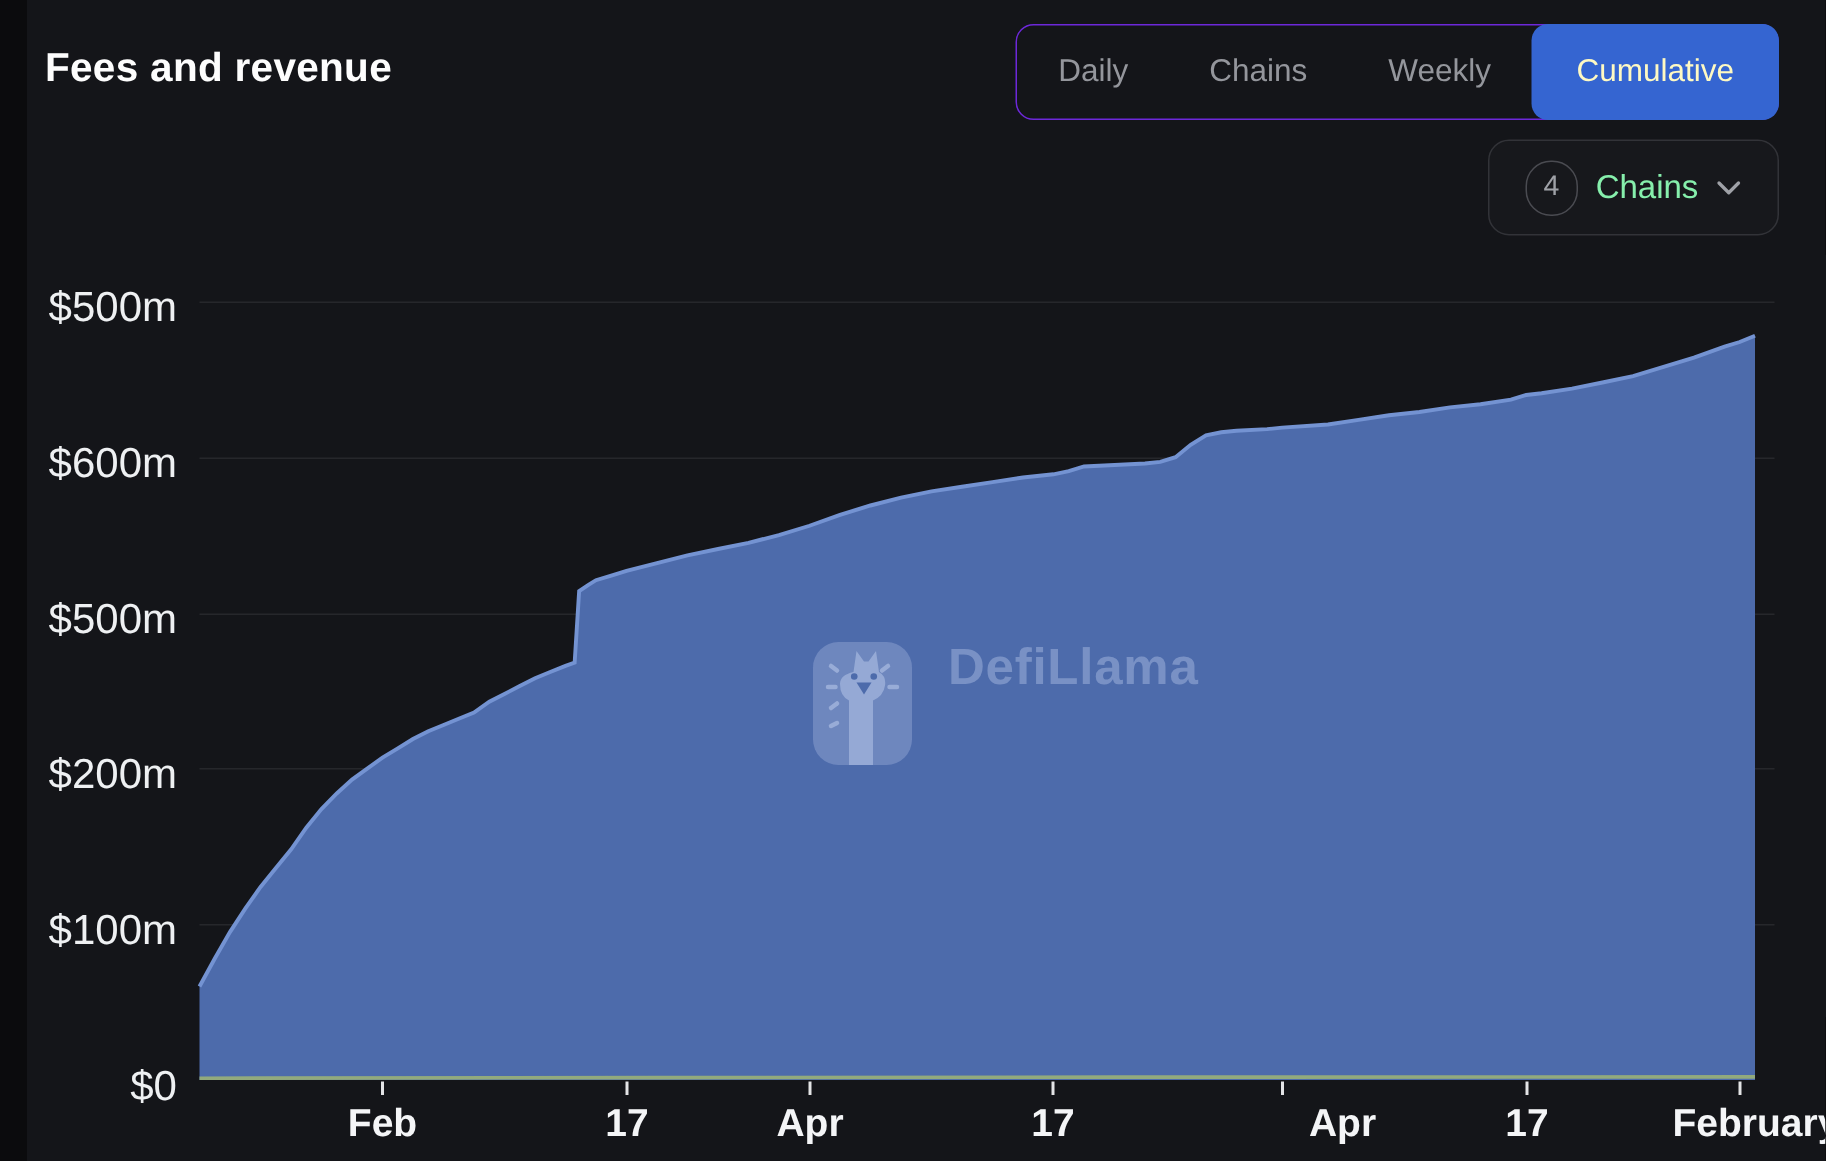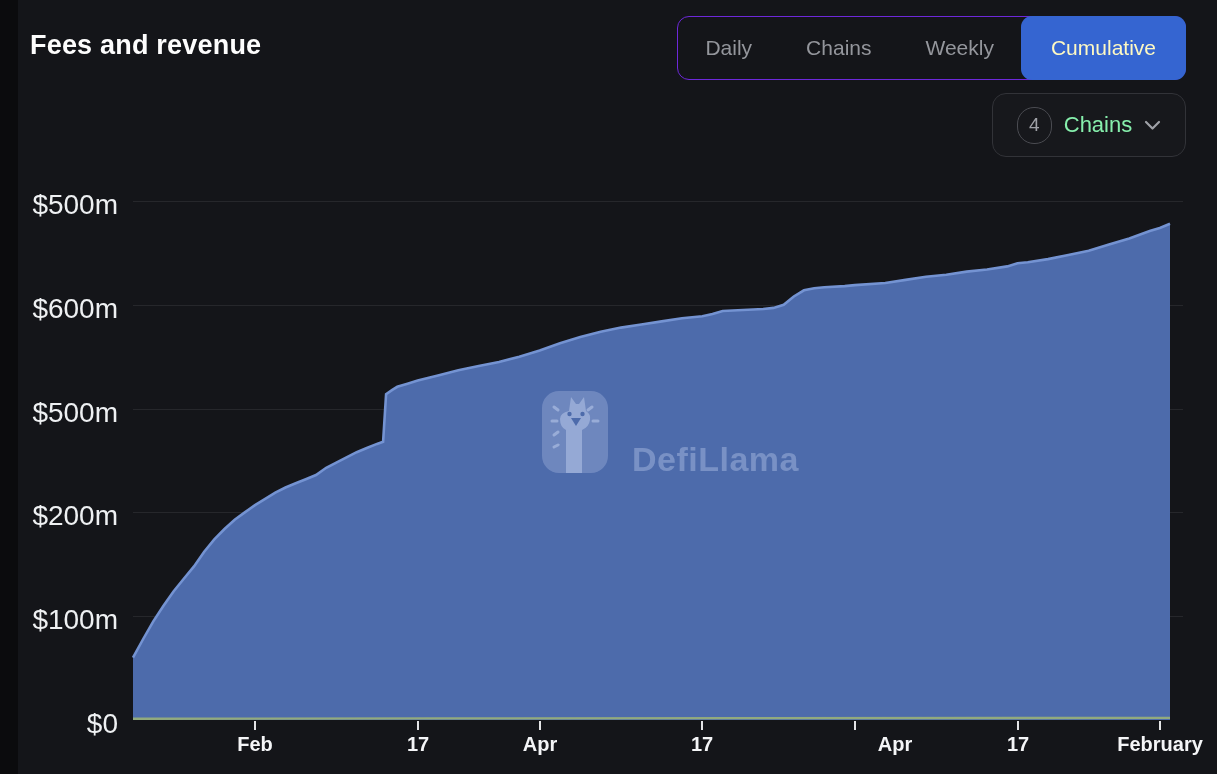--- a/index.html
+++ b/index.html
@@ -48,26 +48,26 @@
   #chart-svg{position:absolute;left:0;top:0;pointer-events:auto;}
   #plot-labels{position:absolute;left:0;top:0;width:1217px;height:774px;pointer-events:none;}
   .gridline{position:absolute;height:1px;background:rgba(255,255,255,0.08);}
   .y-label{
     position:absolute;left:0;width:118px;text-align:right;
     font-size:28px;color:#eef0f2;
   }
   .x-tick{position:absolute;width:2px;height:9px;background:#e3e4e6;top:721px;}
   .x-label{
     position:absolute;width:90px;text-align:center;top:733px;
-    font-size:20px;font-weight:700;color:#f4f5f7;
+    font-size:26px;font-weight:700;color:#f4f5f7;
   }
   
   .watermark{
-    position:absolute;left:540px;top:389px;width:260px;height:90px;
-    display:flex;align-items:flex-end;gap:22px;pointer-events:none;
+    position:absolute;left:540px;top:426px;width:260px;height:90px;
+    display:flex;align-items:flex-start;gap:22px;pointer-events:none;
   }
   .watermark-text{
     font-size:34px;font-weight:700;letter-spacing:.5px;
     color:rgba(203,218,246,0.35);
   }
 </style>
 </head>
 <body>
 
 <div class="screen">

